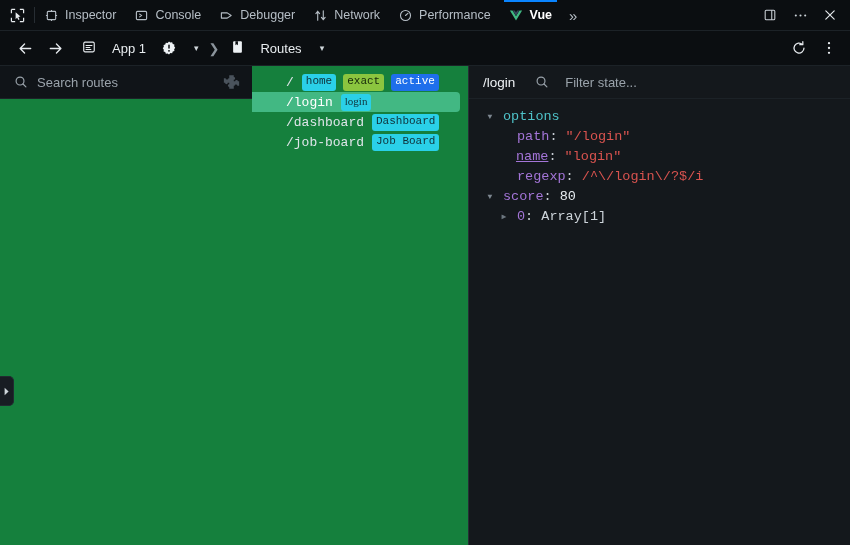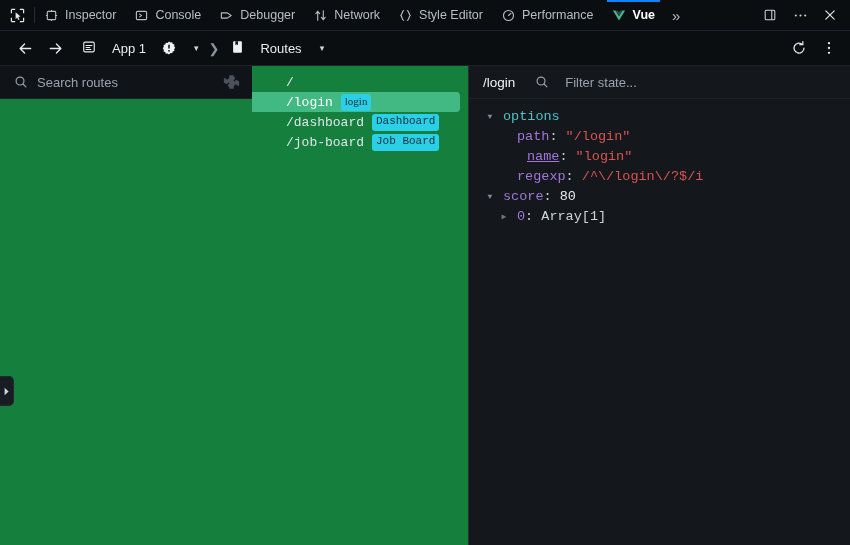--- a/index.html
+++ b/index.html
@@ -379,29 +379,20 @@
       <div class="tab">
         <span class="ticon">
           <svg width="13" height="13" viewBox="0 0 14 14" fill="none">
             <path d="M4 12V2.5M4 2.5L2 5M4 2.5L6 5" stroke="#b6bec6" stroke-width="1.2" stroke-linecap="round"></path>
             <path d="M10 2v9.5M10 11.5L8 9M10 11.5L12 9" stroke="#b6bec6" stroke-width="1.2" stroke-linecap="round"></path>
           </svg>
         </span>
         <span>Network</span>
       </div>
 
-      <div class="tab">
-        <span class="ticon">
-          <svg width="13" height="13" viewBox="0 0 14 14" fill="none">
-            <path d="M5 1.8c-1.6 0-1.6 4-3 5.2 1.4 1.2 1.4 5.2 3 5.2" stroke="#b6bec6" stroke-width="1.2" stroke-linecap="round"></path>
-            <path d="M9 1.8c1.6 0 1.6 4 3 5.2-1.4 1.2-1.4 5.2-3 5.2" stroke="#b6bec6" stroke-width="1.2" stroke-linecap="round"></path>
-          </svg>
-        </span>
-        <span>Style Editor</span>
-      </div>
 
       <div class="tab">
         <span class="ticon">
           <svg width="13" height="13" viewBox="0 0 14 14" fill="none">
             <circle cx="7" cy="7" r="5.4" stroke="#b6bec6" stroke-width="1.2"></circle>
             <path d="M7 7l2.6-2.3" stroke="#b6bec6" stroke-width="1.2" stroke-linecap="round"></path>
           </svg>
         </span>
         <span>Performance</span>
       </div>
@@ -517,20 +508,25 @@
         <span class="puzzle-btn">
           <svg width="17" height="17" viewBox="0 0 18 18">
             <path d="M6.6 1.4h4.8v1.9a1.45 1.45 0 1 1 0 2.9v1.5h1.5a1.45 1.45 0 1 1 2.9 0h1.3v4.8h-1.9a1.45 1.45 0 1 0-2.9 0h-.9v3.1H6.6v-1.9a1.45 1.45 0 1 1 0-2.9v-1.5H5.1a1.45 1.45 0 1 1-2.9 0H0.9V4.5h1.9a1.45 1.45 0 1 0 2.9 0h.9z" fill="#4a535c"></path>
           </svg>
         </span>
       </div>
 
       <div class="routes-list">
           <div class="route-row">
             <span class="route-path">/</span>
+            <span class="badges">
+              <span class="badge" style="background: rgb(42, 208, 232); color: rgb(16, 48, 56);">home</span>
+              <span class="badge" style="background: rgb(139, 197, 63); color: rgb(21, 40, 10);">exact</span>
+              <span class="badge" style="background: rgb(31, 111, 235); color: rgb(255, 255, 255);">active</span>
+            </span>
           </div>
           <div class="route-row selected">
             <span class="route-path">/login</span>
             <span class="badges">
               <span class="badge" style="background: rgb(42, 208, 232); color: rgb(16, 48, 56); font-family: Liberation Serif, serif;">login</span>
             </span>
           </div>
           <div class="route-row">
             <span class="route-path">/dashboard</span>
             <span class="badges">
@@ -573,21 +569,21 @@
             <span class="group-label" style="margin-left: 6px;">options</span>
           </div>
           <div class="tree-row" style="padding-left: 28px;">
             <span class="twisty"></span>
             <span class="k-name" style="margin-left: 6px;">path</span>
             <span class="k-colon">:&nbsp;</span>
             <span class="v-string">"/login"</span>
           </div>
           <div class="tree-row" style="padding-left: 28px;">
             <span class="twisty"></span>
-            <span class="k-name" style="margin-left: 16px; text-decoration: underline;">name</span>
+            <span class="k-name" style="margin-left: 5px; text-decoration: underline;">name</span>
             <span class="k-colon">:&nbsp;</span>
             <span class="v-string">"login"</span>
           </div>
           <div class="tree-row" style="padding-left: 28px; text-align: center;">
             <span class="twisty"></span>
             <span class="k-name" style="margin-left: 6px;">regexp</span>
             <span class="k-colon">:&nbsp;</span>
             <span class="v-regex">/^\/login\/?$/i</span>
           </div>
           <div class="tree-row" style="padding-left: 14px;">

